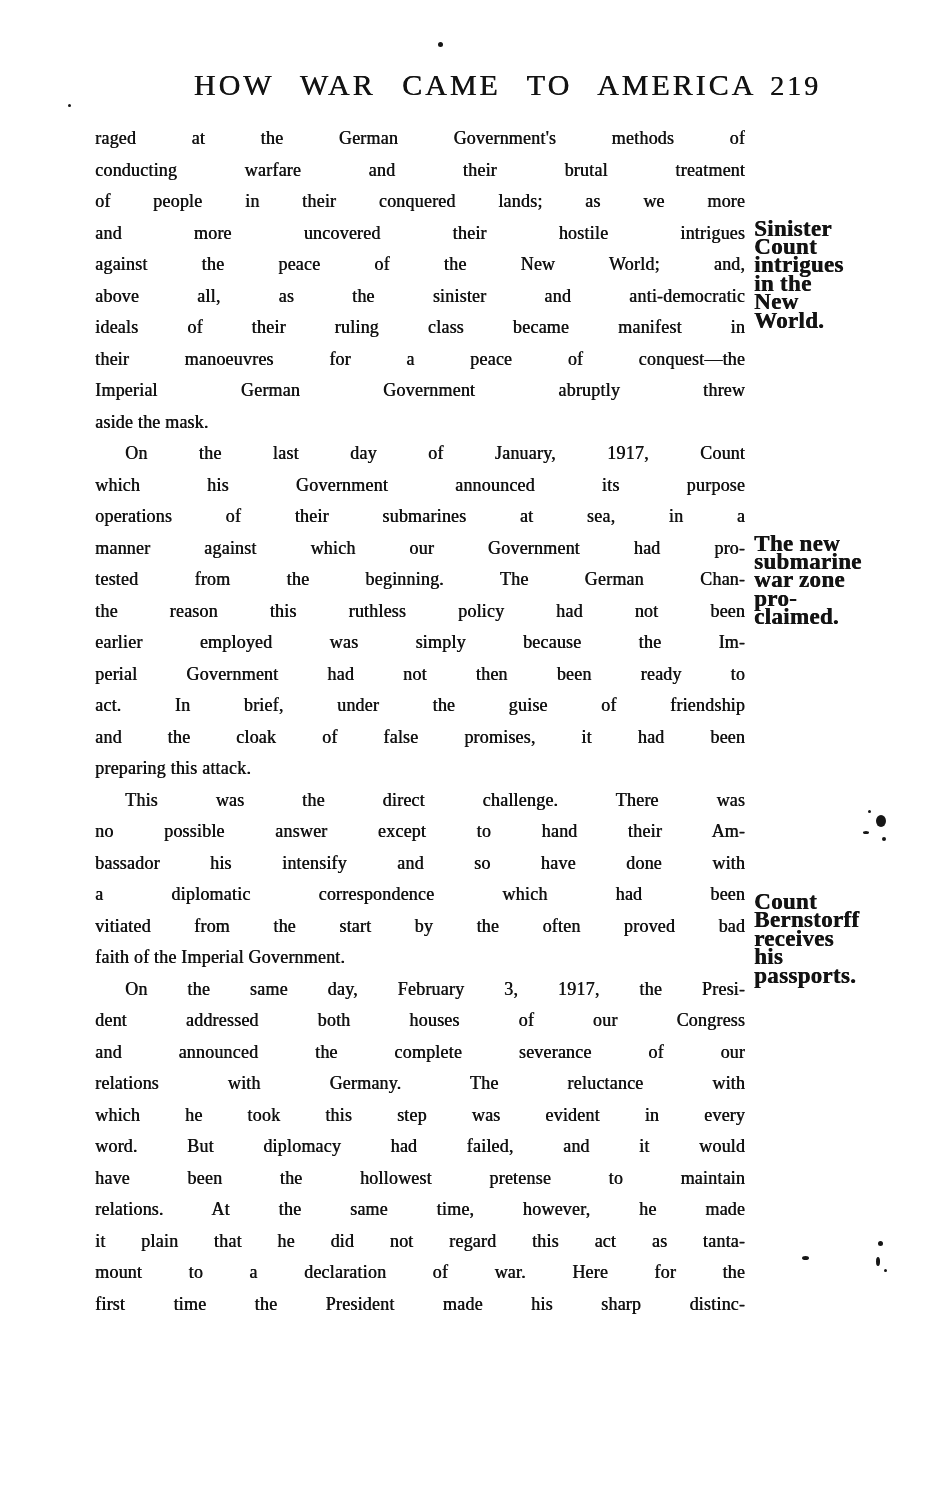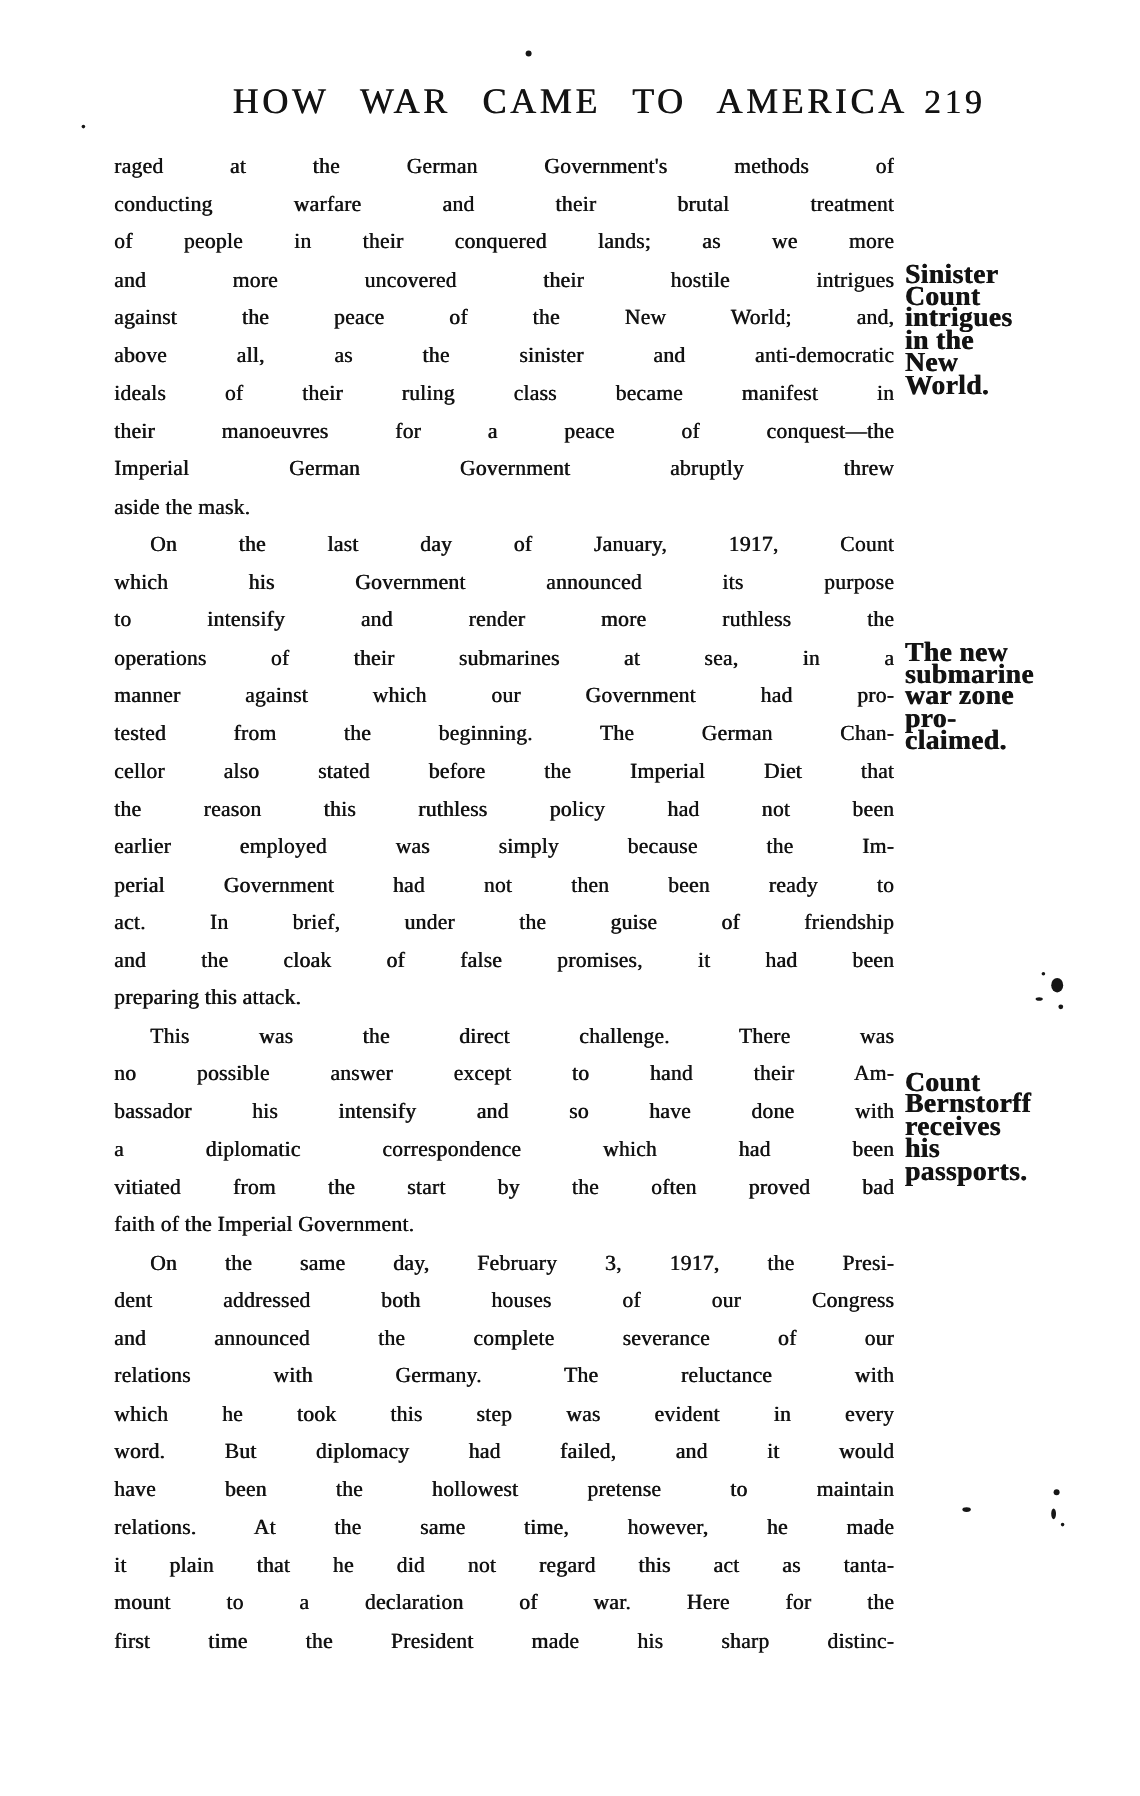--- a/index.html
+++ b/index.html
@@ -57,25 +57,23 @@
       <div class="line">of people in their conquered lands; as we more</div>
       <div class="line">and more uncovered their hostile intrigues</div>
       <div class="line">against the peace of the New World; and,</div>
       <div class="line">above all, as the sinister and anti-democratic</div>
       <div class="line">ideals of their ruling class became manifest in</div>
       <div class="line">their manoeuvres for a peace of conquest—the</div>
       <div class="line">Imperial German Government abruptly threw</div>
       <div class="line unjust">aside the mask.</div>
       <div class="line indent">On the last day of January, 1917, Count</div>
       <div class="line">which his Government announced its purpose</div>
-      <div class="line">to intensify and render more ruthless the</div>
       <div class="line">operations of their submarines at sea, in a</div>
       <div class="line">manner against which our Government had pro-</div>
       <div class="line">tested from the beginning.  The German Chan-</div>
-      <div class="line">cellor also stated before the Imperial Diet that</div>
       <div class="line">the reason this ruthless policy had not been</div>
       <div class="line">earlier employed was simply because the Im-</div>
       <div class="line">perial Government had not then been ready to</div>
       <div class="line">act.  In brief, under the guise of friendship</div>
       <div class="line">and the cloak of false promises, it had been</div>
       <div class="line unjust">preparing this attack.</div>
       <div class="line indent">This was the direct challenge.  There was</div>
       <div class="line">no possible answer except to hand their Am-</div>
       <div class="line">bassador his intensify and so have done with</div>
       <div class="line">a diplomatic correspondence which had been</div>

